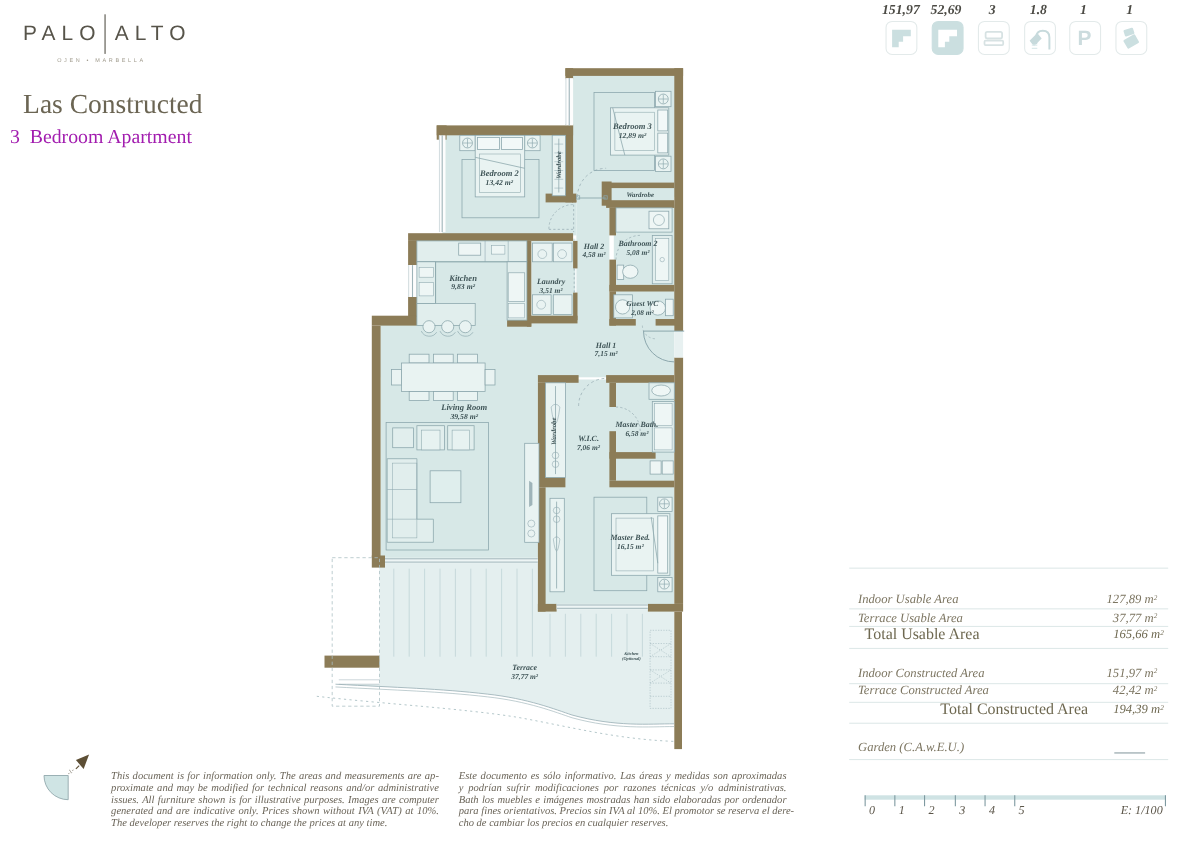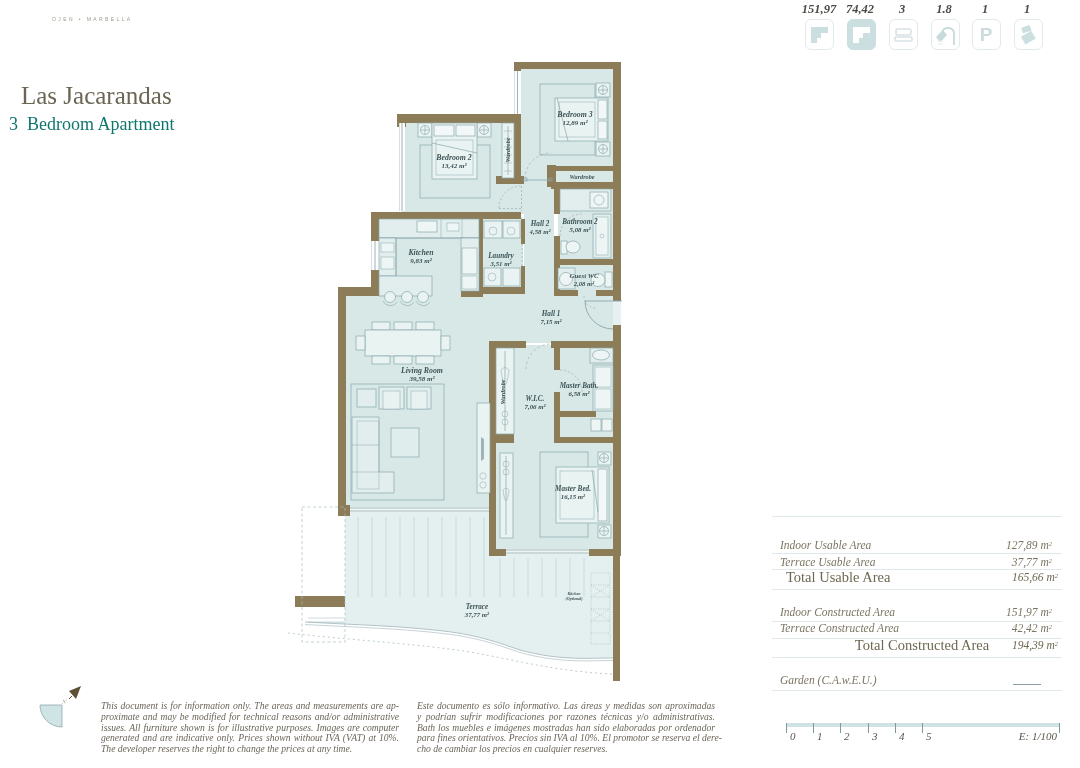--- a/index.html
+++ b/index.html
@@ -4,21 +4,21 @@
 <style>
   html,body{margin:0;padding:0;}
   body{width:1080px;height:768px;position:relative;background:#fff;overflow:hidden;
        font-family:"Liberation Serif",serif;}
   .abs{position:absolute;}
   #logo{left:21px;top:13px;color:#57544a;font-family:"Liberation Sans",sans-serif;}
   #logo .main{font-size:19px;letter-spacing:5.5px;font-weight:400;display:flex;align-items:center;}
   #logo .bar{display:inline-block;width:1px;height:36px;background:#57544a;margin:0 8px 0 3px;position:relative;top:0;}
   #logo .sub{font-size:5px;letter-spacing:2.4px;color:#a09b8d;margin-top:3px;margin-left:31px;}
   #title1{left:21px;top:82px;font-size:25px;color:#6b6553;}
-  #title2{left:9px;top:114px;font-size:18px;color:#0f766e;}
+  #title2{left:9px;top:114px;font-size:18px;color:#a21caf;}
   
   .icobox{position:absolute;top:19px;width:27px;height:29px;border:1.4px solid #e3eaea;border-radius:6px;background:#fff;}
   .icobox.fill{background:#cbdfe0;border-color:#cbdfe0;}
   .iconum{position:absolute;top:2px;font-size:12.5px;font-style:italic;font-weight:bold;color:#4c4b45;text-align:center;width:60px;}
   
   #table{left:772px;top:510px;width:290px;font-size:11.5px;color:#7c7561;}
   #table .rule{position:absolute;left:0;width:290px;height:1px;background:#dfe9e9;}
   #table .row{position:absolute;left:8px;width:272px;font-style:italic;}
   #table .row .v{position:absolute;right:0;top:0;}
   #table .tot{position:absolute;left:14px;width:272px;font-size:14.5px;color:#6e6850;}
@@ -29,29 +29,34 @@
         color:#6b6559;width:298px;}
   .disc div{text-align:justify;text-align-last:justify;white-space:nowrap;}
   .disc div.last{text-align-last:left;}
   #disc-en{left:101px;}
   #disc-es{left:417px;}
 </style>
 </head>
 <body>
 
 <div id="logo" class="abs">
+  <div class="main">
+      <span>PALO</span>
+      <span class="bar"></span>
+      <span>ALTO</span>
+    </div>
   <div class="sub">OJEN • MARBELLA</div>
 </div>
 
-<div id="title1" class="abs">Las Jacarandas</div>
+<div id="title1" class="abs">Las Constructed</div>
 
 <div id="title2" class="abs">3&nbsp; Bedroom Apartment</div>
 
 <span class="iconum" style="left:789px;">151,97</span>
-<span class="iconum" style="left:830px;">74,42</span>
+<span class="iconum" style="left:830px;">52,69</span>
 <span class="iconum" style="left:872px;">3</span>
 <span class="iconum" style="left:914px;">1.8</span>
 <span class="iconum" style="left:955px;">1</span>
 <span class="iconum" style="left:997px;">1</span>
 
 <div class="icobox" style="left:805px;"><svg width="27" height="29" viewBox="0 0 27 29">
       <path d="M5,7 h17 v6 h-7 v5 h-4 v5 h-6 z" fill="#cbdfe0"></path>
     </svg></div>
 
 <div class="icobox fill" style="left:847px;"><svg width="27" height="29" viewBox="0 0 27 29">

